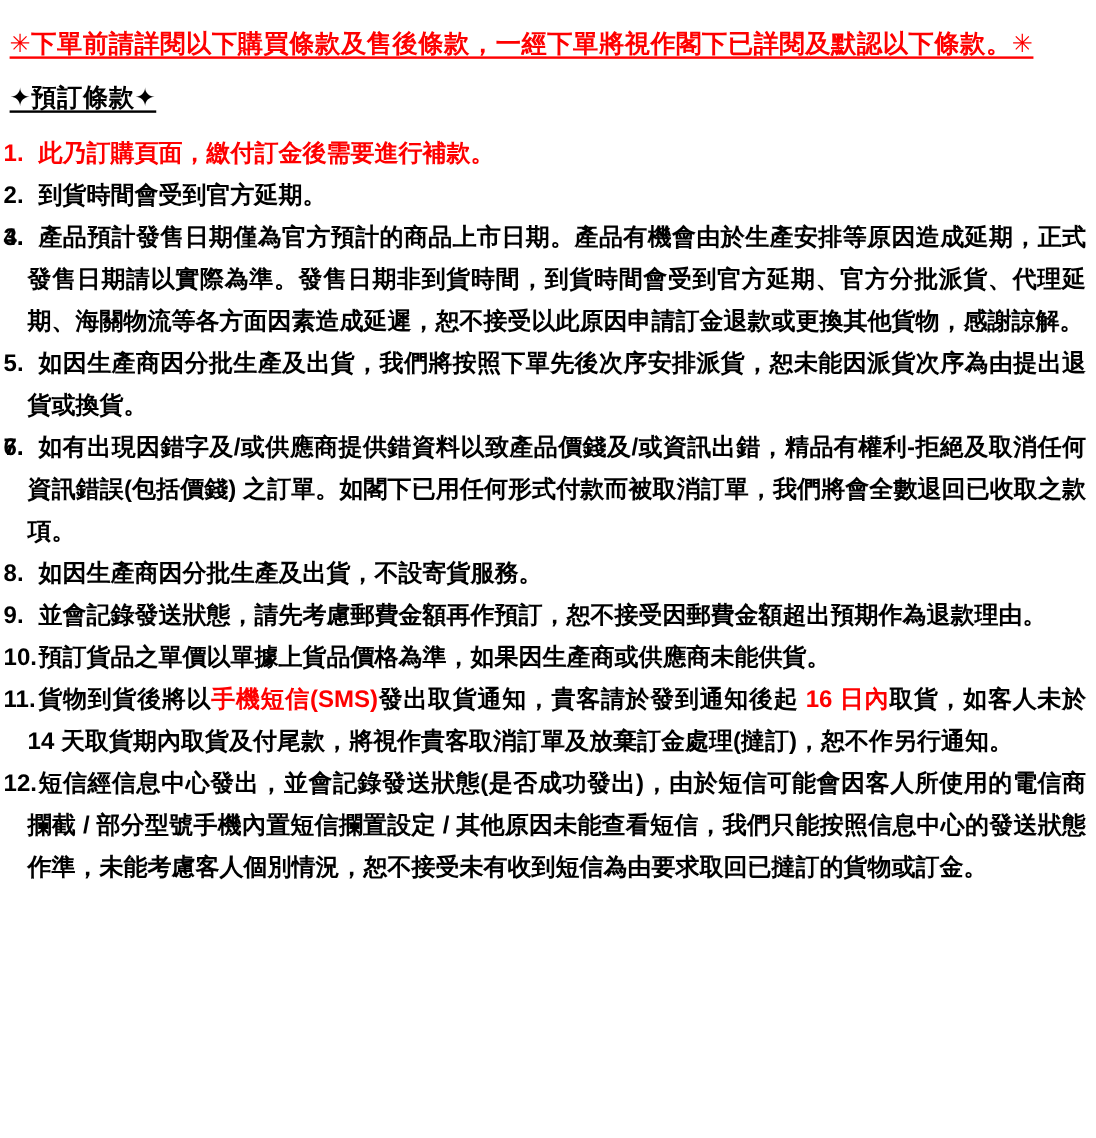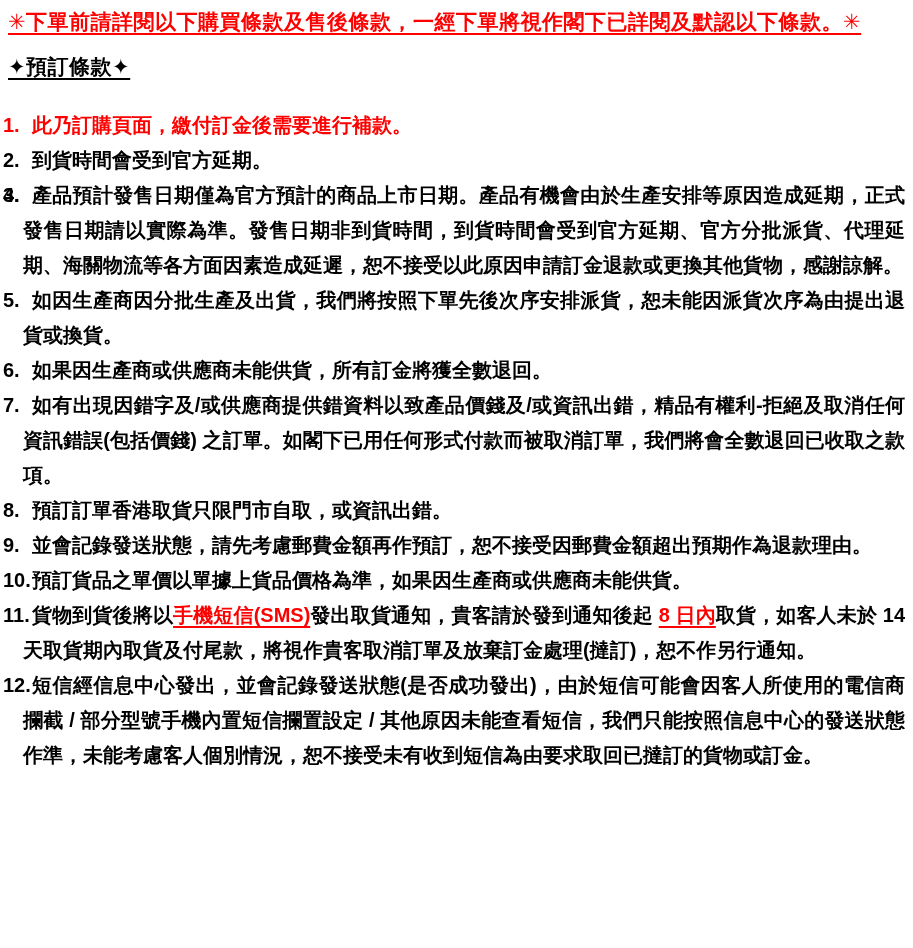--- a/index.html
+++ b/index.html
@@ -10,35 +10,35 @@
   body {
     width: 913px;
     height: 948px;
     overflow: hidden;
     font-family: "Liberation Sans", "DejaVu Sans", sans-serif;
     font-weight: 700;
     color: var(--ink, #000000);
     -webkit-font-smoothing: antialiased;
   }
   .doc {
-    padding: 5px 8px 0 8px;
+    padding: 20px 8px 0 8px;
     box-sizing: border-box;
   }
   .notice {
     margin: 0 0 11px 0;
     font-size: 21px;
     line-height: 34px;
     color: var(--red, #ff0000);
     text-decoration: underline;
     text-underline-offset: 4px;
     font-weight: 700;
     letter-spacing: 0.5px;
   }
   .heading {
-    margin: 0 0 24px 0;
+    margin: 0 0 12px 0;
     font-size: 21px;
     line-height: 34px;
     color: var(--ink, #000000);
     text-decoration: underline;
     text-underline-offset: 4px;
     font-weight: 700;
     letter-spacing: 0.5px;
   }
   ol.terms {
     list-style: none;
@@ -60,21 +60,20 @@
     top: 0;
     text-indent: 0;
     white-space: nowrap;
   }
   ol.terms li.red,
   ol.terms li.red .num {
     color: var(--red, #ff0000);
   }
   .seg-red-underline {
     color: var(--red, #ff0000);
-    text-decoration: underline;
     text-underline-offset: 4px;
   }
   .seg-link {
     color: var(--link, #0000ee);
     text-decoration: underline;
     text-underline-offset: 4px;
     cursor: pointer;
   }
 </style>
 </head>
@@ -84,21 +83,21 @@
   <h1 class="notice">✳下單前請詳閱以下購買條款及售後條款，一經下單將視作閣下已詳閱及默認以下條款。✳</h1>
 
   <h2 class="heading">✦預訂條款✦</h2>
 
   <ol class="terms" id="terms-list">
       <li class="red"><span class="num">1.</span><span class="seg-plain">此乃訂購頁面，繳付訂金後需要進行補款。</span></li>
       <li><span class="num">2.</span><span class="seg-plain">到貨時間會受到官方延期。</span></li>
       <li><span class="num">3.</span></li>
       <li><span class="num">4.</span><span class="seg-plain">產品預計發售日期僅為官方預計的商品上市日期。產品有機會由於生產安排等原因造成延期，正式發售日期請以實際為準。發售日期非到貨時間，到貨時間會受到官方延期、官方分批派貨、代理延期、海關物流等各方面因素造成延遲，恕不接受以此原因申請訂金退款或更換其他貨物，感謝諒解。</span></li>
       <li><span class="num">5.</span><span class="seg-plain">如因生產商因分批生產及出貨，我們將按照下單先後次序安排派貨，恕未能因派貨次序為由提出退貨或換貨。</span></li>
-      <li><span class="num">6.</span><span class="seg-plain">如果因生產商或供應商未能供貨，所有訂金將獲全數退回。</span></li>
+      <li><span class="num">6.</span></li>
       <li><span class="num">7.</span><span class="seg-plain">如有出現因錯字及/或供應商提供錯資料以致產品價錢及/或資訊出錯，精品有權利-拒絕及取消任何資訊錯誤(包括價錢) 之訂單。如閣下已用任何形式付款而被取消訂單，我們將會全數退回已收取之款項。</span></li>
-      <li><span class="num">8.</span><span class="seg-plain">預訂訂單香港取貨只限門市自取，或資訊出錯。</span></li>
+      <li><span class="num">8.</span><span class="seg-plain">如因生產商因分批生產及出貨，不設寄貨服務。</span></li>
       <li><span class="num">9.</span><span class="seg-plain">並會記錄發送狀態，請先考慮郵費金額再作預訂，恕不接受因郵費金額超出預期作為退款理由。</span></li>
       <li><span class="num">10.</span><span class="seg-plain">預訂貨品之單價以單據上貨品價格為準，如果因生產商或供應商未能供貨。</span></li>
-      <li><span class="num">11.</span><span class="seg-plain">貨物到貨後將以</span><span class="seg-red-underline">手機短信(SMS)</span><span class="seg-plain">發出取貨通知，貴客請於發到通知後起 </span><span class="seg-red-underline">8 日內</span><span class="seg-plain">取貨，如客人未於 14 天取貨期內取貨及付尾款，將視作貴客取消訂單及放棄訂金處理(撻訂)，恕不作另行通知。</span></li>
+      <li><span class="num">11.</span><span class="seg-plain">貨物到貨後將以</span><span class="seg-red-underline">手機短信(SMS)</span><span class="seg-plain">發出取貨通知，貴客請於發到通知後起 </span><span class="seg-red-underline">16 日內</span><span class="seg-plain">取貨，如客人未於 14 天取貨期內取貨及付尾款，將視作貴客取消訂單及放棄訂金處理(撻訂)，恕不作另行通知。</span></li>
       <li><span class="num">12.</span><span class="seg-plain">短信經信息中心發出，並會記錄發送狀態(是否成功發出)，由於短信可能會因客人所使用的電信商攔截 / 部分型號手機內置短信攔置設定 / 其他原因未能查看短信，我們只能按照信息中心的發送狀態作準，未能考慮客人個別情況，恕不接受未有收到短信為由要求取回已撻訂的貨物或訂金。</span></li>
     </ol>
 </main>
 
 </body></html>

